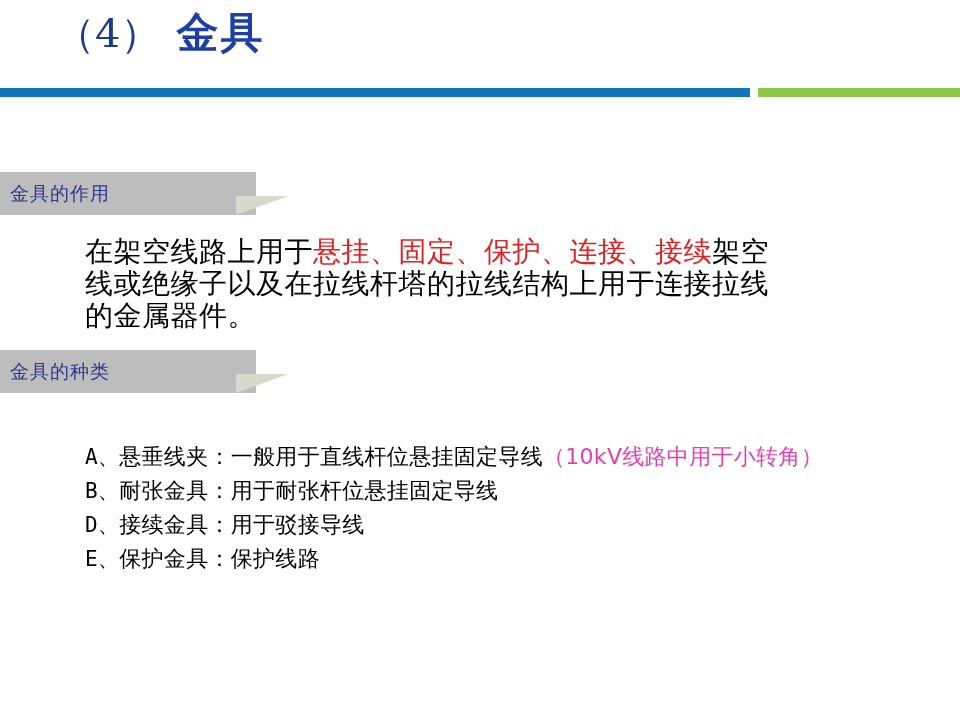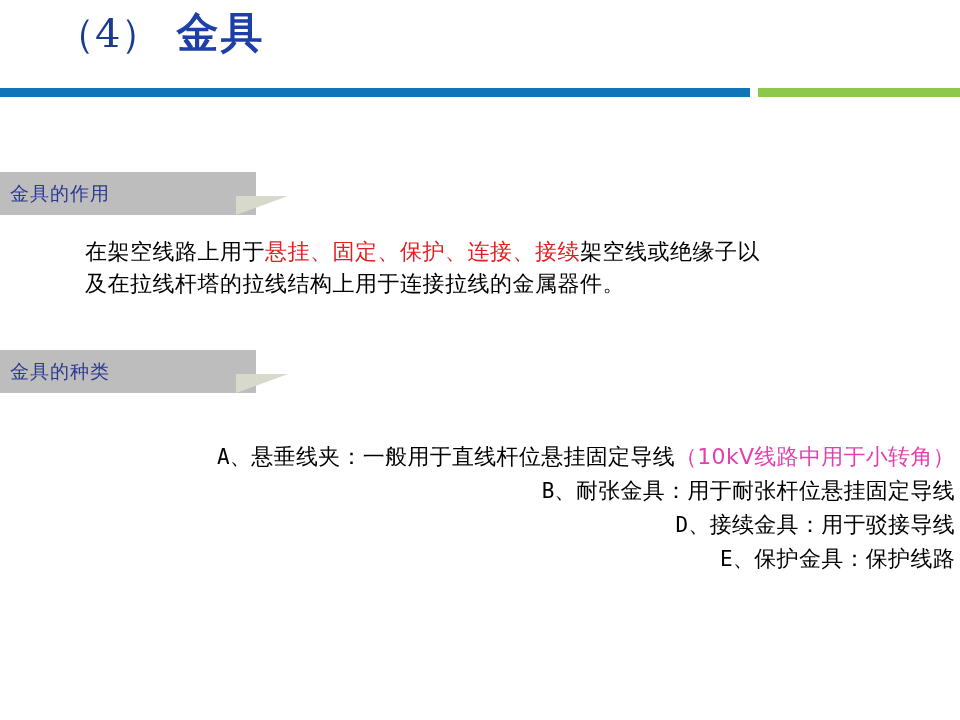--- a/index.html
+++ b/index.html
@@ -105,21 +105,21 @@
   .ribbon-1 { top: 172px; }
   .ribbon-2 { top: 350px; }
 
   
   .para {
     position: absolute;
     left: 85px;
     top: 236px;
     width: 690px;
     font-family: "DejaVu Sans", "Liberation Sans", sans-serif;
-    font-size: 22px;
+    font-size: 28px;
     line-height: 32px;
     color: #000000;
     letter-spacing: 0.5px;
     text-align: left;
   }
   .para .hl-red { color: #e02020; }
 
   
   .list {
     position: absolute;
@@ -127,21 +127,20 @@
     top: 440px;
     width: 870px;
   }
   .list-item {
     font-family: "DejaVu Sans", "Liberation Sans", sans-serif;
     font-size: 22px;
     line-height: 33px;
     color: #000000;
     white-space: nowrap;
     letter-spacing: 0.3px;
-    text-align: right;
   }
   .list-item .lead {
     font-family: "DejaVu Sans Mono", "Liberation Mono", monospace;
     font-size: 21px;
   }
   .list-item .note-magenta {
     color: #e53fae;
   }
 </style>
 </head>

